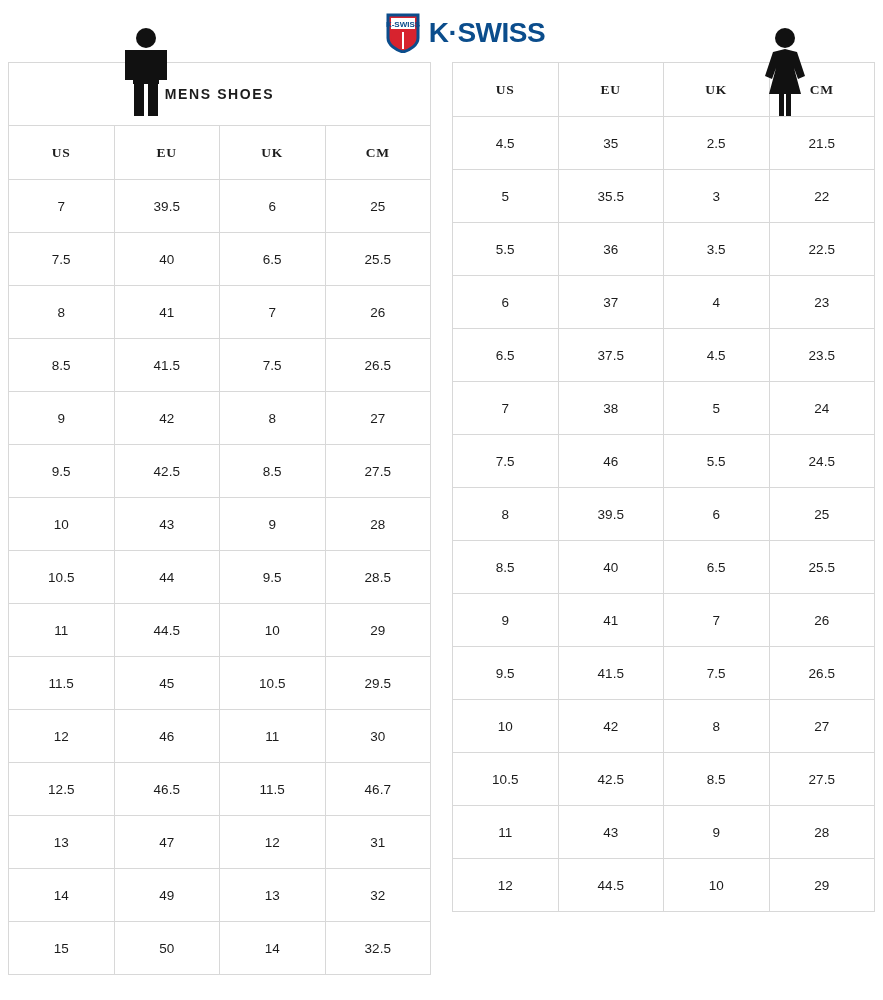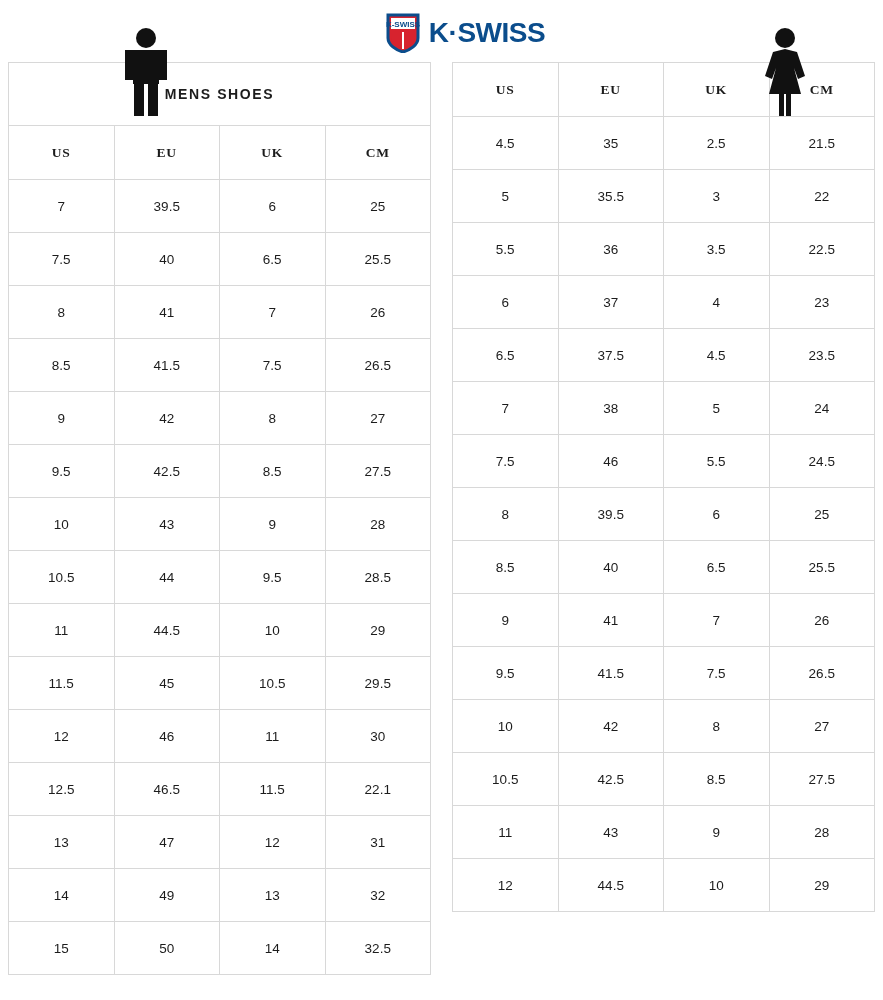--- a/index.html
+++ b/index.html
@@ -212,21 +212,21 @@
           <tr class="data-row">
             <td>12</td>
             <td>46</td>
             <td>11</td>
             <td>30</td>
           </tr>
           <tr class="data-row">
             <td>12.5</td>
             <td>46.5</td>
             <td>11.5</td>
-            <td>22.1</td>
+            <td>46.7</td>
           </tr>
           <tr class="data-row">
             <td>13</td>
             <td>47</td>
             <td>12</td>
             <td>31</td>
           </tr>
           <tr class="data-row">
             <td>14</td>
             <td>49</td>

